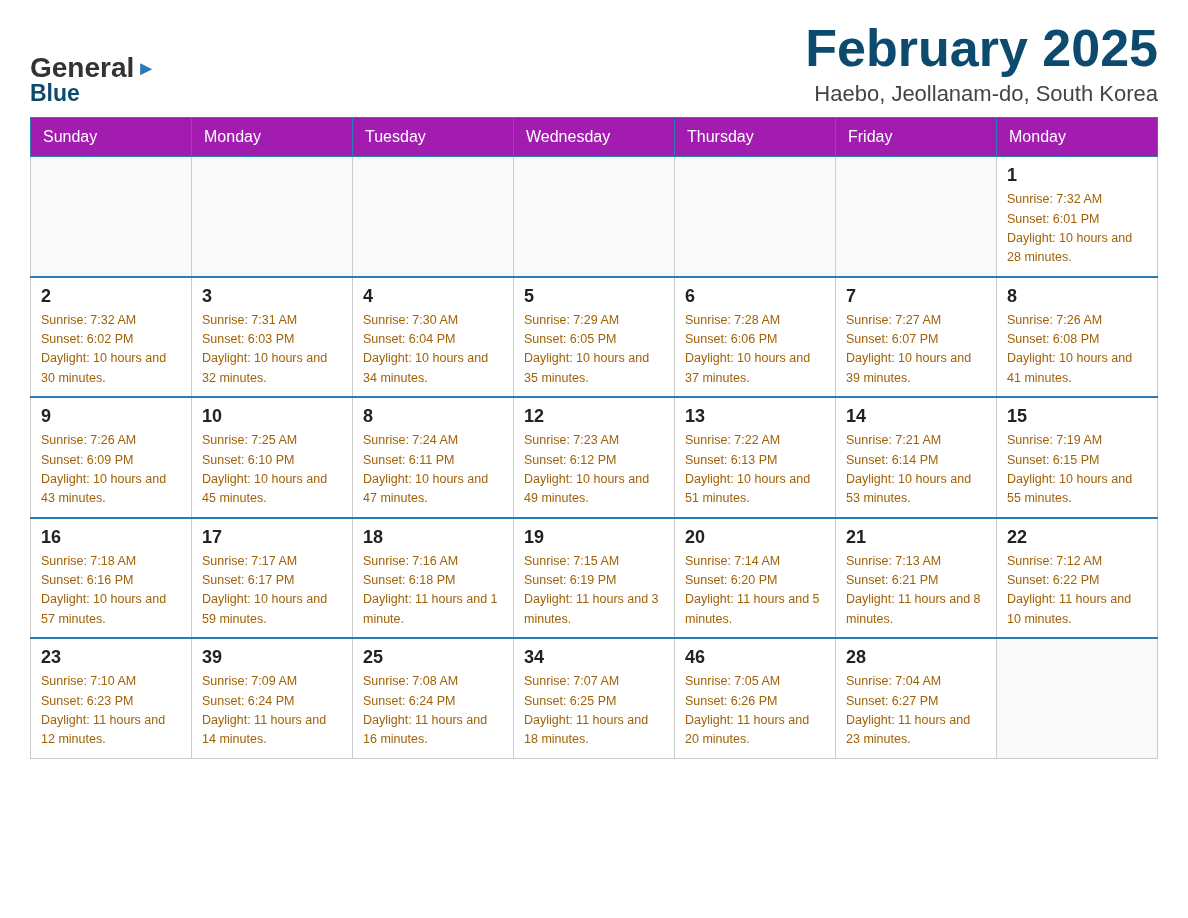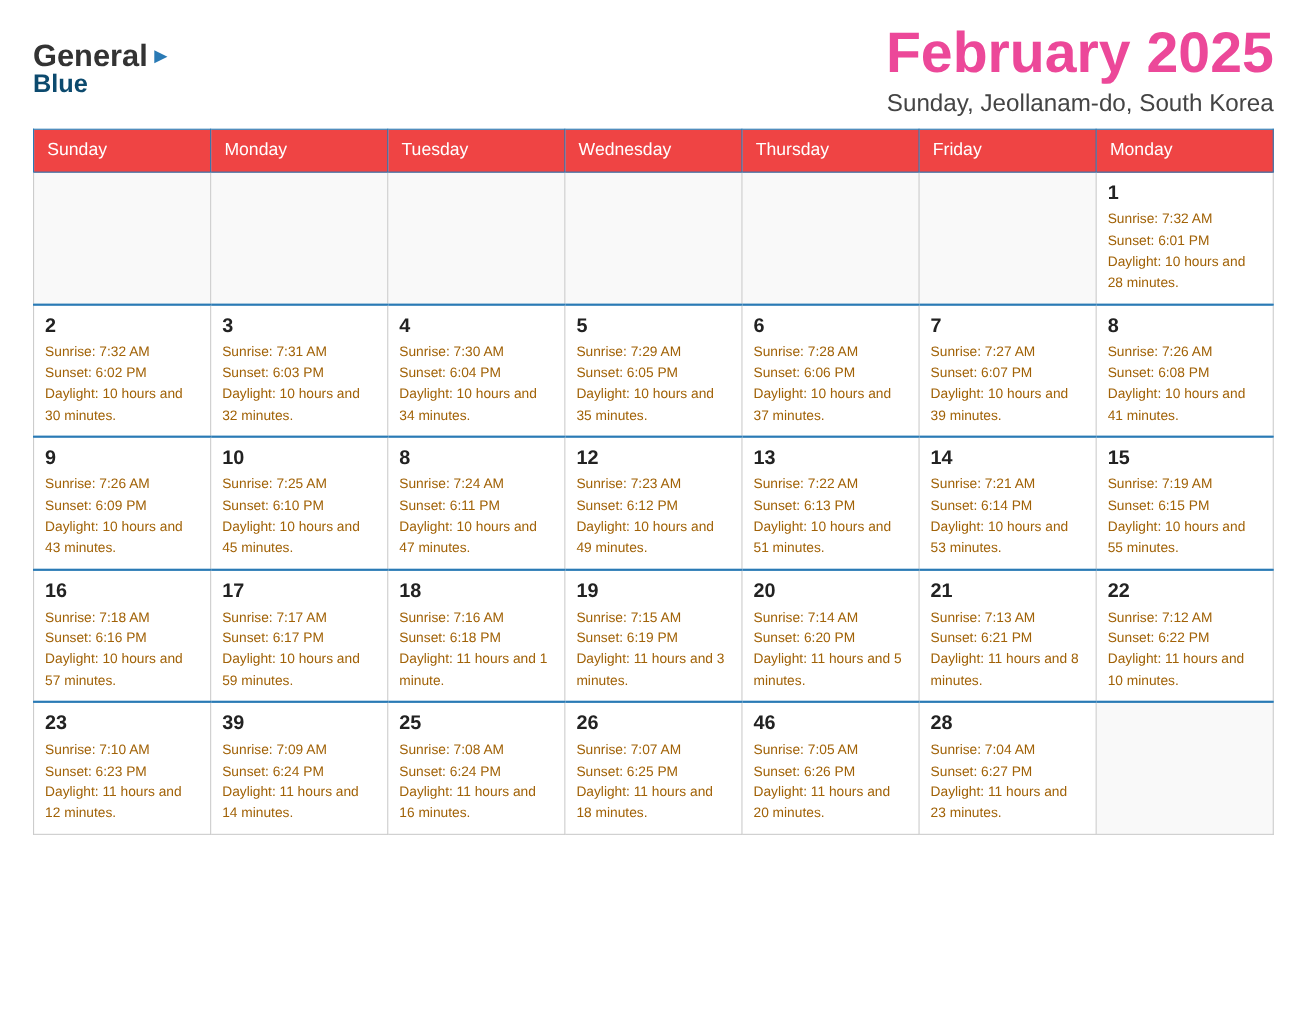--- a/index.html
+++ b/index.html
@@ -6,21 +6,21 @@
     body {
       font-family: Arial, sans-serif;
       background: #fff;
       width: 1188px;
       min-height: 918px;
       padding: 20px 30px;
     }
     .header {
       display: flex;
       justify-content: space-between;
-      align-items: center;
+      align-items: flex-end;
       margin-bottom: 4px;
     }
     .logo {
       display: flex;
       flex-direction: column;
       align-items: flex-start;
     }
     .logo-text {
       display: flex;
       align-items: center;
@@ -42,35 +42,35 @@
       font-size: 23px;
       font-weight: bold;
       margin-top: -2px;
     }
     .title-section {
       text-align: right;
     }
     .month-title {
       font-size: 52px;
       font-weight: bold;
-      color: #ec4899;
+      color: #0c4a6e;
       line-height: 1.1;
     }
     .location {
       font-size: 22px;
       color: #444;
       margin-top: 4px;
     }
     .calendar {
       width: 100%;
       border-collapse: collapse;
       margin-top: 10px;
     }
     .calendar th {
-      background-color: #ef4444;
+      background-color: #a21caf;
       color: #fff;
       text-align: left;
       padding: 10px 12px;
       font-size: 16px;
       font-weight: normal;
       border: 1px solid #2a7ab5;
     }
     .calendar td {
       vertical-align: top;
       border: 1px solid #ccc;
@@ -105,21 +105,21 @@
 <div class="header">
   <div class="logo">
     <div class="logo-text">
       <span class="logo-general">General</span>
       <span class="logo-arrow">►</span>
     </div>
     <span class="logo-blue">Blue</span>
   </div>
   <div class="title-section">
     <div class="month-title">February 2025</div>
-    <div class="location">Sunday, Jeollanam-do, South Korea</div>
+    <div class="location">Haebo, Jeollanam-do, South Korea</div>
   </div>
 </div>
 
 <table class="calendar">
   <thead>
     <tr>
       <th>Sunday</th>
       <th>Monday</th>
       <th>Tuesday</th>
       <th>Wednesday</th>
@@ -238,21 +238,21 @@
         </td>
         <td>
           <span class="day-number">39</span>
           <div class="day-info">Sunrise: 7:09 AM<br>Sunset: 6:24 PM<br>Daylight: 11 hours and 14 minutes.</div>
         </td>
         <td>
           <span class="day-number">25</span>
           <div class="day-info">Sunrise: 7:08 AM<br>Sunset: 6:24 PM<br>Daylight: 11 hours and 16 minutes.</div>
         </td>
         <td>
-          <span class="day-number">26</span>
+          <span class="day-number">34</span>
           <div class="day-info">Sunrise: 7:07 AM<br>Sunset: 6:25 PM<br>Daylight: 11 hours and 18 minutes.</div>
         </td>
         <td>
           <span class="day-number">46</span>
           <div class="day-info">Sunrise: 7:05 AM<br>Sunset: 6:26 PM<br>Daylight: 11 hours and 20 minutes.</div>
         </td>
         <td>
           <span class="day-number">28</span>
           <div class="day-info">Sunrise: 7:04 AM<br>Sunset: 6:27 PM<br>Daylight: 11 hours and 23 minutes.</div>
         </td>

